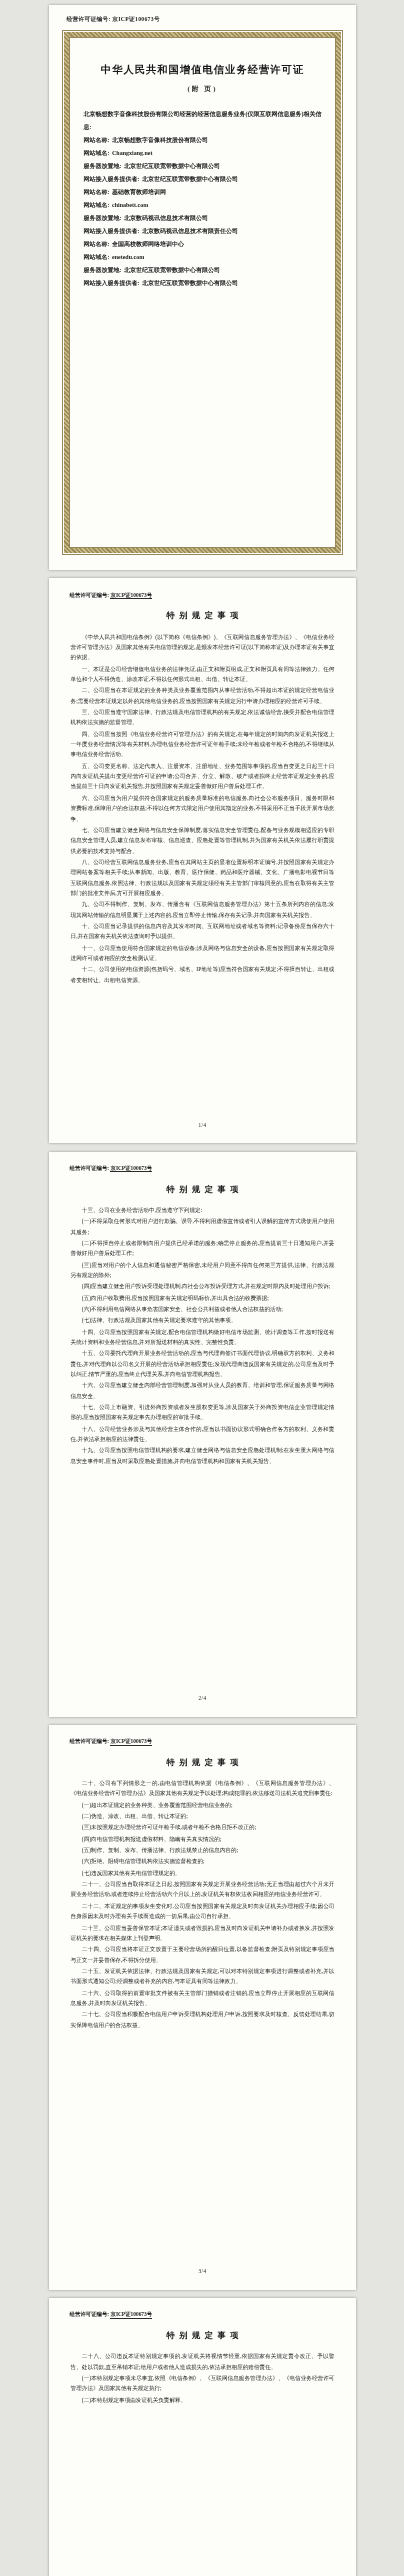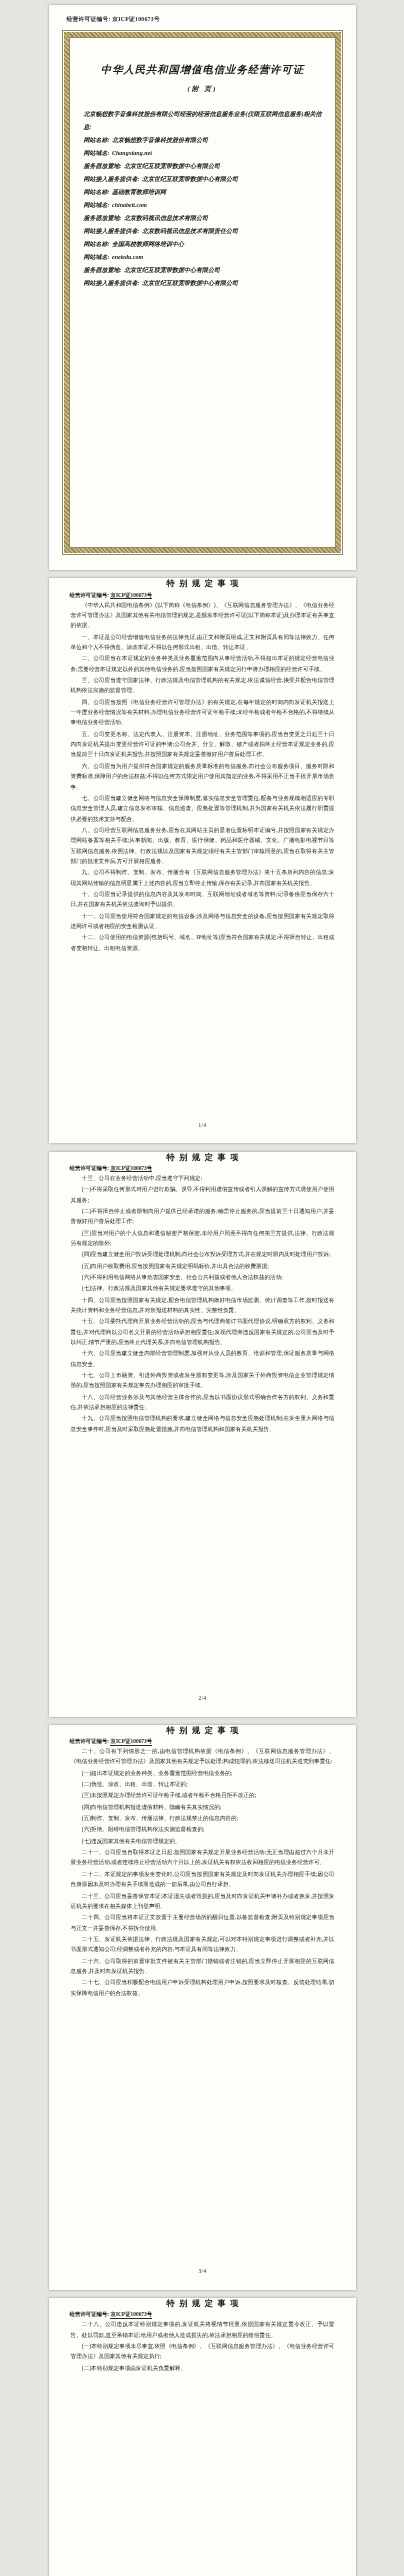--- a/index.html
+++ b/index.html
@@ -26,21 +26,20 @@
     position: absolute; top: 11.3px; left: 17.5px;
     font-size: 5.7px; font-weight: bold; letter-spacing: 0.3px;
   }
   .frame {
     position: absolute; top: 25px; left: 13.4px; right: 13.4px; bottom: 15.5px;
     border: 1px solid #97875a; padding: 1px;
   }
   .band {
     height: 100%; padding: 4.6px;
     background: repeating-linear-gradient(45deg, #c6b887 0 1.5px, #9c8c58 1.5px 3.1px);
-    font-style: italic;
   }
   .inner {
     height: 100%; background: #fdfdfa;
     border: 0.5px solid #97875a; padding: 14.4px 13.4px;
   }
   .cert-title {
     font-size: 10.3px; letter-spacing: 1px; text-align: center;
     margin-top: 11.3px; font-weight: bold;
   }
   .cert-subtitle {
@@ -54,21 +53,21 @@
   .cert-line { font-size: 6px; font-weight: bold; line-height: 13px; }
   .cert-line .lbl { margin-right: 2.6px; }
 
   
   .prov-header {
     position: absolute; top: 13.4px; left: 20.6px;
     font-size: 5.4px; font-weight: bold;
   }
   .prov-header .num { border-bottom: 0.5px solid #2a2a2a; padding-bottom: 0.5px; }
   .prov-title {
-    text-align: center; 
+    text-align: center; margin-top: 32px;
     font-size: 8.2px; font-weight: bold; letter-spacing: 4.6px; text-indent: 4.6px;
   }
   .prov-body {
     margin: 10.3px 21.6px 0;
     font-size: 5.6px; line-height: 1.85; text-align: justify;
   }
   .prov-body p { text-indent: 2em; margin-bottom: 1px; }
   .page-num {
     position: absolute; bottom: 15.5px; left: 0; right: 0;
     text-align: center; font-size: 5.2px; letter-spacing: 0.5px;

